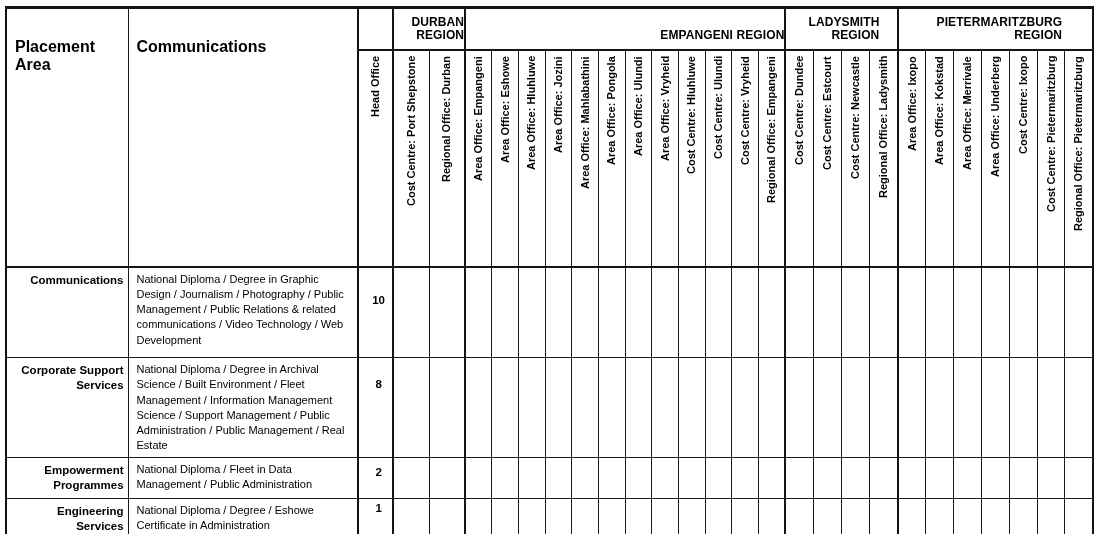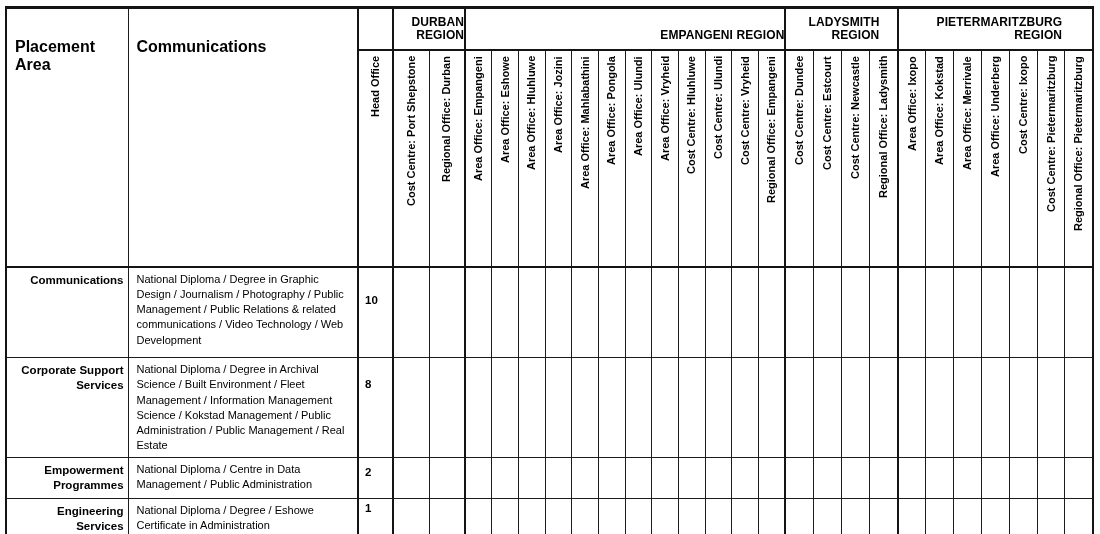--- a/index.html
+++ b/index.html
@@ -97,21 +97,21 @@
   }
   td.q-cell {
     vertical-align: top;
     text-align: left;
     font-size: 11px;
     line-height: 15.3px;
     padding: 4px 4px 0 8px;
   }
   td.num-cell {
     vertical-align: top;
-    text-align: left;
+    text-align: center;
     font-size: 11.5px;
     font-weight: bold;
     padding-left: 6px;
   }
   tbody tr:nth-child(1) td.num-cell { padding-top: 26px; }
   tbody tr:nth-child(2) td.num-cell { padding-top: 20px; }
   tbody tr:nth-child(3) td.num-cell { padding-top: 8px; }
   tbody tr:nth-child(4) td.num-cell { padding-top: 3px; }
 </style>
 </head>
@@ -213,21 +213,21 @@
         <td class="thick-l"></td>
         <td></td>
         <td></td>
         <td></td>
         <td></td>
         <td></td>
         <td></td>
       </tr>
     <tr>
       <td class="pa-cell">Corporate Support Services</td>
-      <td class="q-cell">National Diploma / Degree in Archival Science / Built Environment / Fleet Management / Information Management Science / Kokstad Management / Public Administration / Public Management / Real Estate</td>
+      <td class="q-cell">National Diploma / Degree in Archival Science / Built Environment / Fleet Management / Information Management Science / Support Management / Public Administration / Public Management / Real Estate</td>
       <td class="num-cell thick-l">8</td>
     <td class="thick-l"></td>
         <td></td>
         <td class="thick-l"></td>
         <td></td>
         <td></td>
         <td></td>
         <td></td>
         <td></td>
         <td></td>
@@ -243,21 +243,21 @@
         <td class="thick-l"></td>
         <td></td>
         <td></td>
         <td></td>
         <td></td>
         <td></td>
         <td></td>
       </tr>
     <tr>
       <td class="pa-cell">Empowerment Programmes</td>
-      <td class="q-cell">National Diploma / Centre in Data Management / Public Administration</td>
+      <td class="q-cell">National Diploma / Fleet in Data Management / Public Administration</td>
       <td class="num-cell thick-l">2</td>
     <td class="thick-l"></td>
         <td></td>
         <td class="thick-l"></td>
         <td></td>
         <td></td>
         <td></td>
         <td></td>
         <td></td>
         <td></td>

